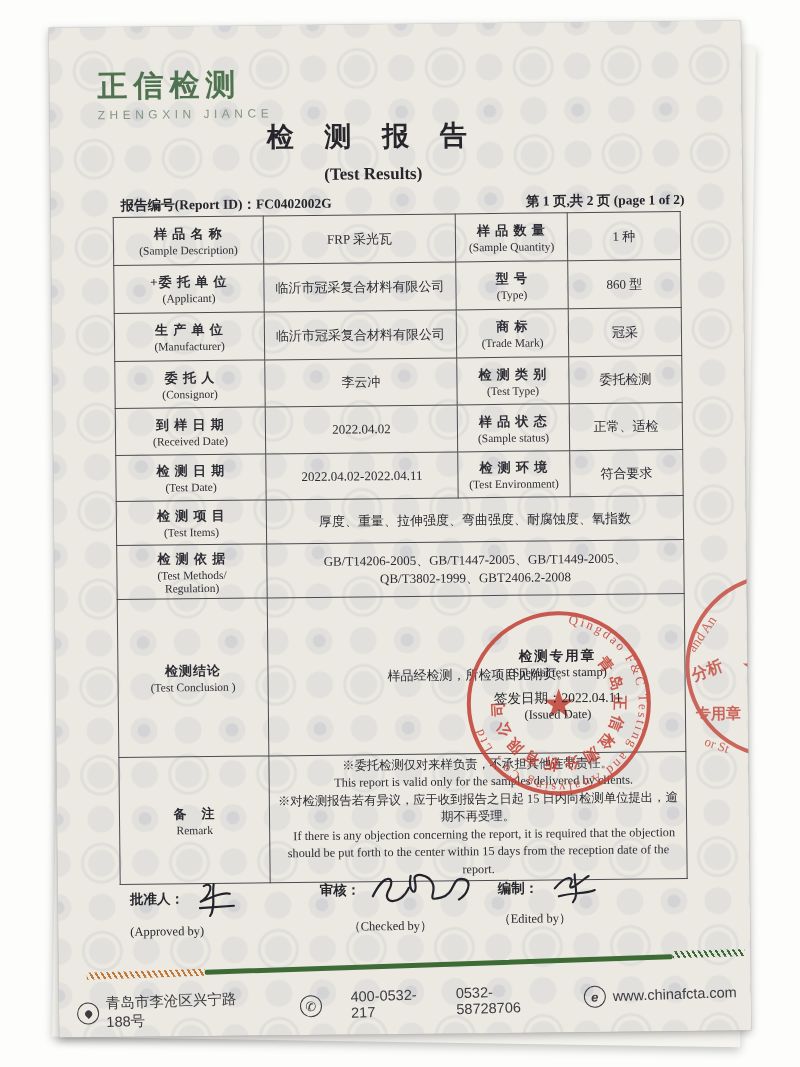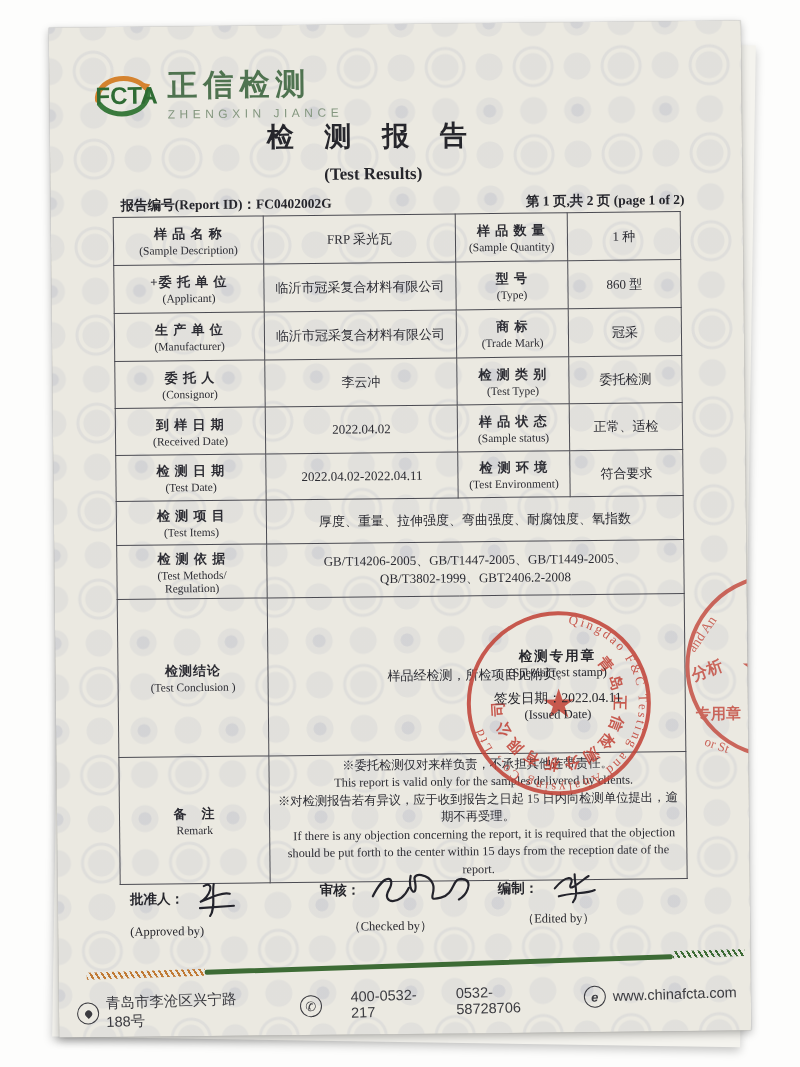--- a/index.html
+++ b/index.html
@@ -94,28 +94,20 @@
 </style>
 </head>
 <body>
 
 <div class="backdrop"></div>
 <div class="sheet-behind"></div>
 
 <div class="paper">
 
   <div class="logo-row">
-    <div class="logo-mark">
-      <svg width="70" height="56" viewBox="0 0 70 56">
-        <path d="M10 34 A 26 20 0 0 1 58 22" fill="none" stroke="#d5832f" stroke-width="5" stroke-linecap="round"></path>
-        <path d="M60 24 A 26 20 0 0 1 12 38" fill="none" stroke="#3a7a3d" stroke-width="5" stroke-linecap="round"></path>
-        <path d="M55 17 l8 2 -5 6 z" fill="#d5832f"></path>
-      </svg>
-      <div class="logo-acronym">FCTA</div>
-    </div>
     <div class="logo-names">
       <div class="logo-cn">正信检测</div>
       <div class="logo-en">ZHENGXIN  JIANCE</div>
     </div>
   </div>
 
   <div class="doc-title">检 测 报 告</div>
   <div class="doc-subtitle">(Test Results)</div>
   <div class="report-line">
     <span>报告编号(Report ID)：FC0402002G</span>
@@ -288,21 +280,21 @@
       <svg class="sig-ink" width="110" height="48" viewBox="0 0 110 48">
         <path d="M6 30 C 18 6, 30 10, 22 24 C 14 38, 34 40, 42 22 M44 10 C 40 26, 52 34, 48 14 C 46 6, 62 8, 66 18 C 70 28, 58 36, 74 32 C 90 28, 84 10, 98 14 C 106 17, 100 30, 92 34" fill="none" stroke="#23232b" stroke-width="2.2" stroke-linecap="round"></path>
       </svg>
       <div class="sig-en" style="margin-left:28px;">（Checked by）</div>
     </div>
     <div class="sig-block" style="left:440px; top:8px;">
       <span class="sig-label">编制：</span>
       <svg class="sig-ink" width="58" height="36" viewBox="0 0 58 36">
         <path d="M10 18 C 22 4, 30 6, 26 14 C 22 24, 40 8, 44 6 M30 4 C 30 16, 34 26, 28 32 M14 26 C 26 22, 42 24, 50 20" fill="none" stroke="#23232b" stroke-width="2.1" stroke-linecap="round"></path>
       </svg>
-      <div class="sig-en" style="margin-left:16px;text-align:center;">（Edited by）</div>
+      <div class="sig-en" style="margin-left:0;">（Edited by）</div>
     </div>
   </div>
 
   <div class="footer-stripe">
     <div class="stripe-orange"></div>
     <div class="stripe-green-solid"></div>
     <div class="stripe-green-hatch"></div>
   </div>
 
   <div class="footer-row">

